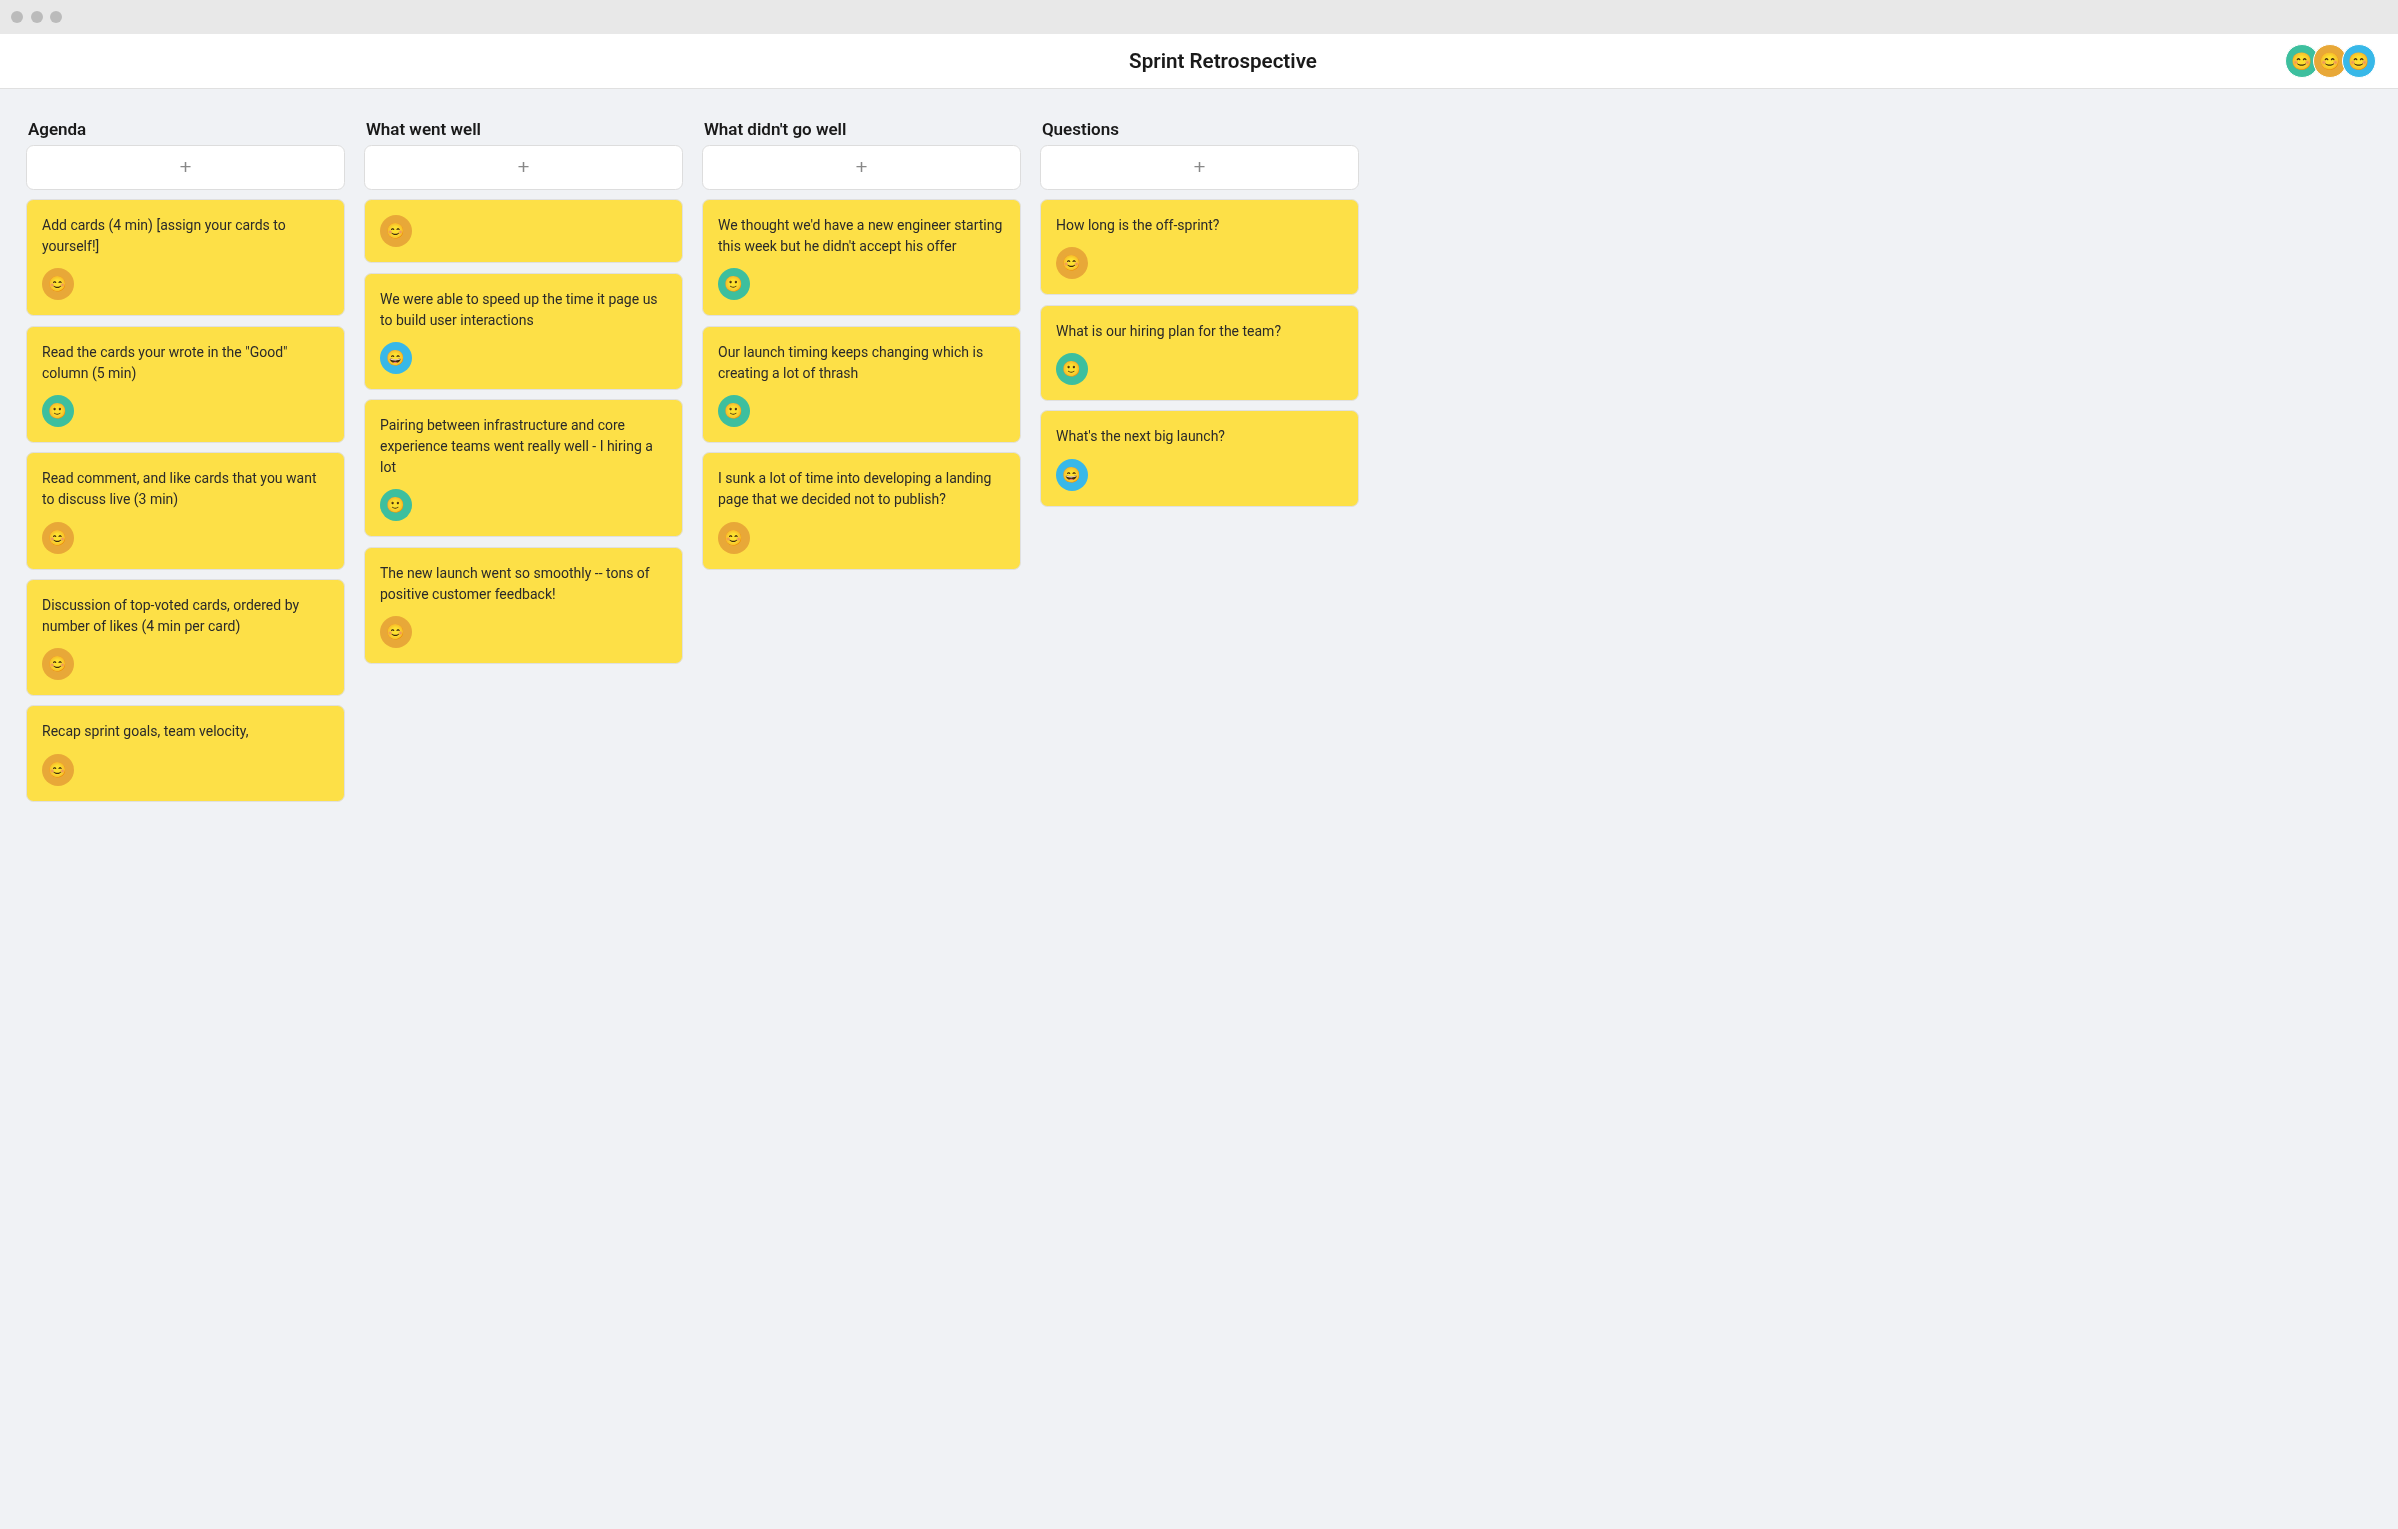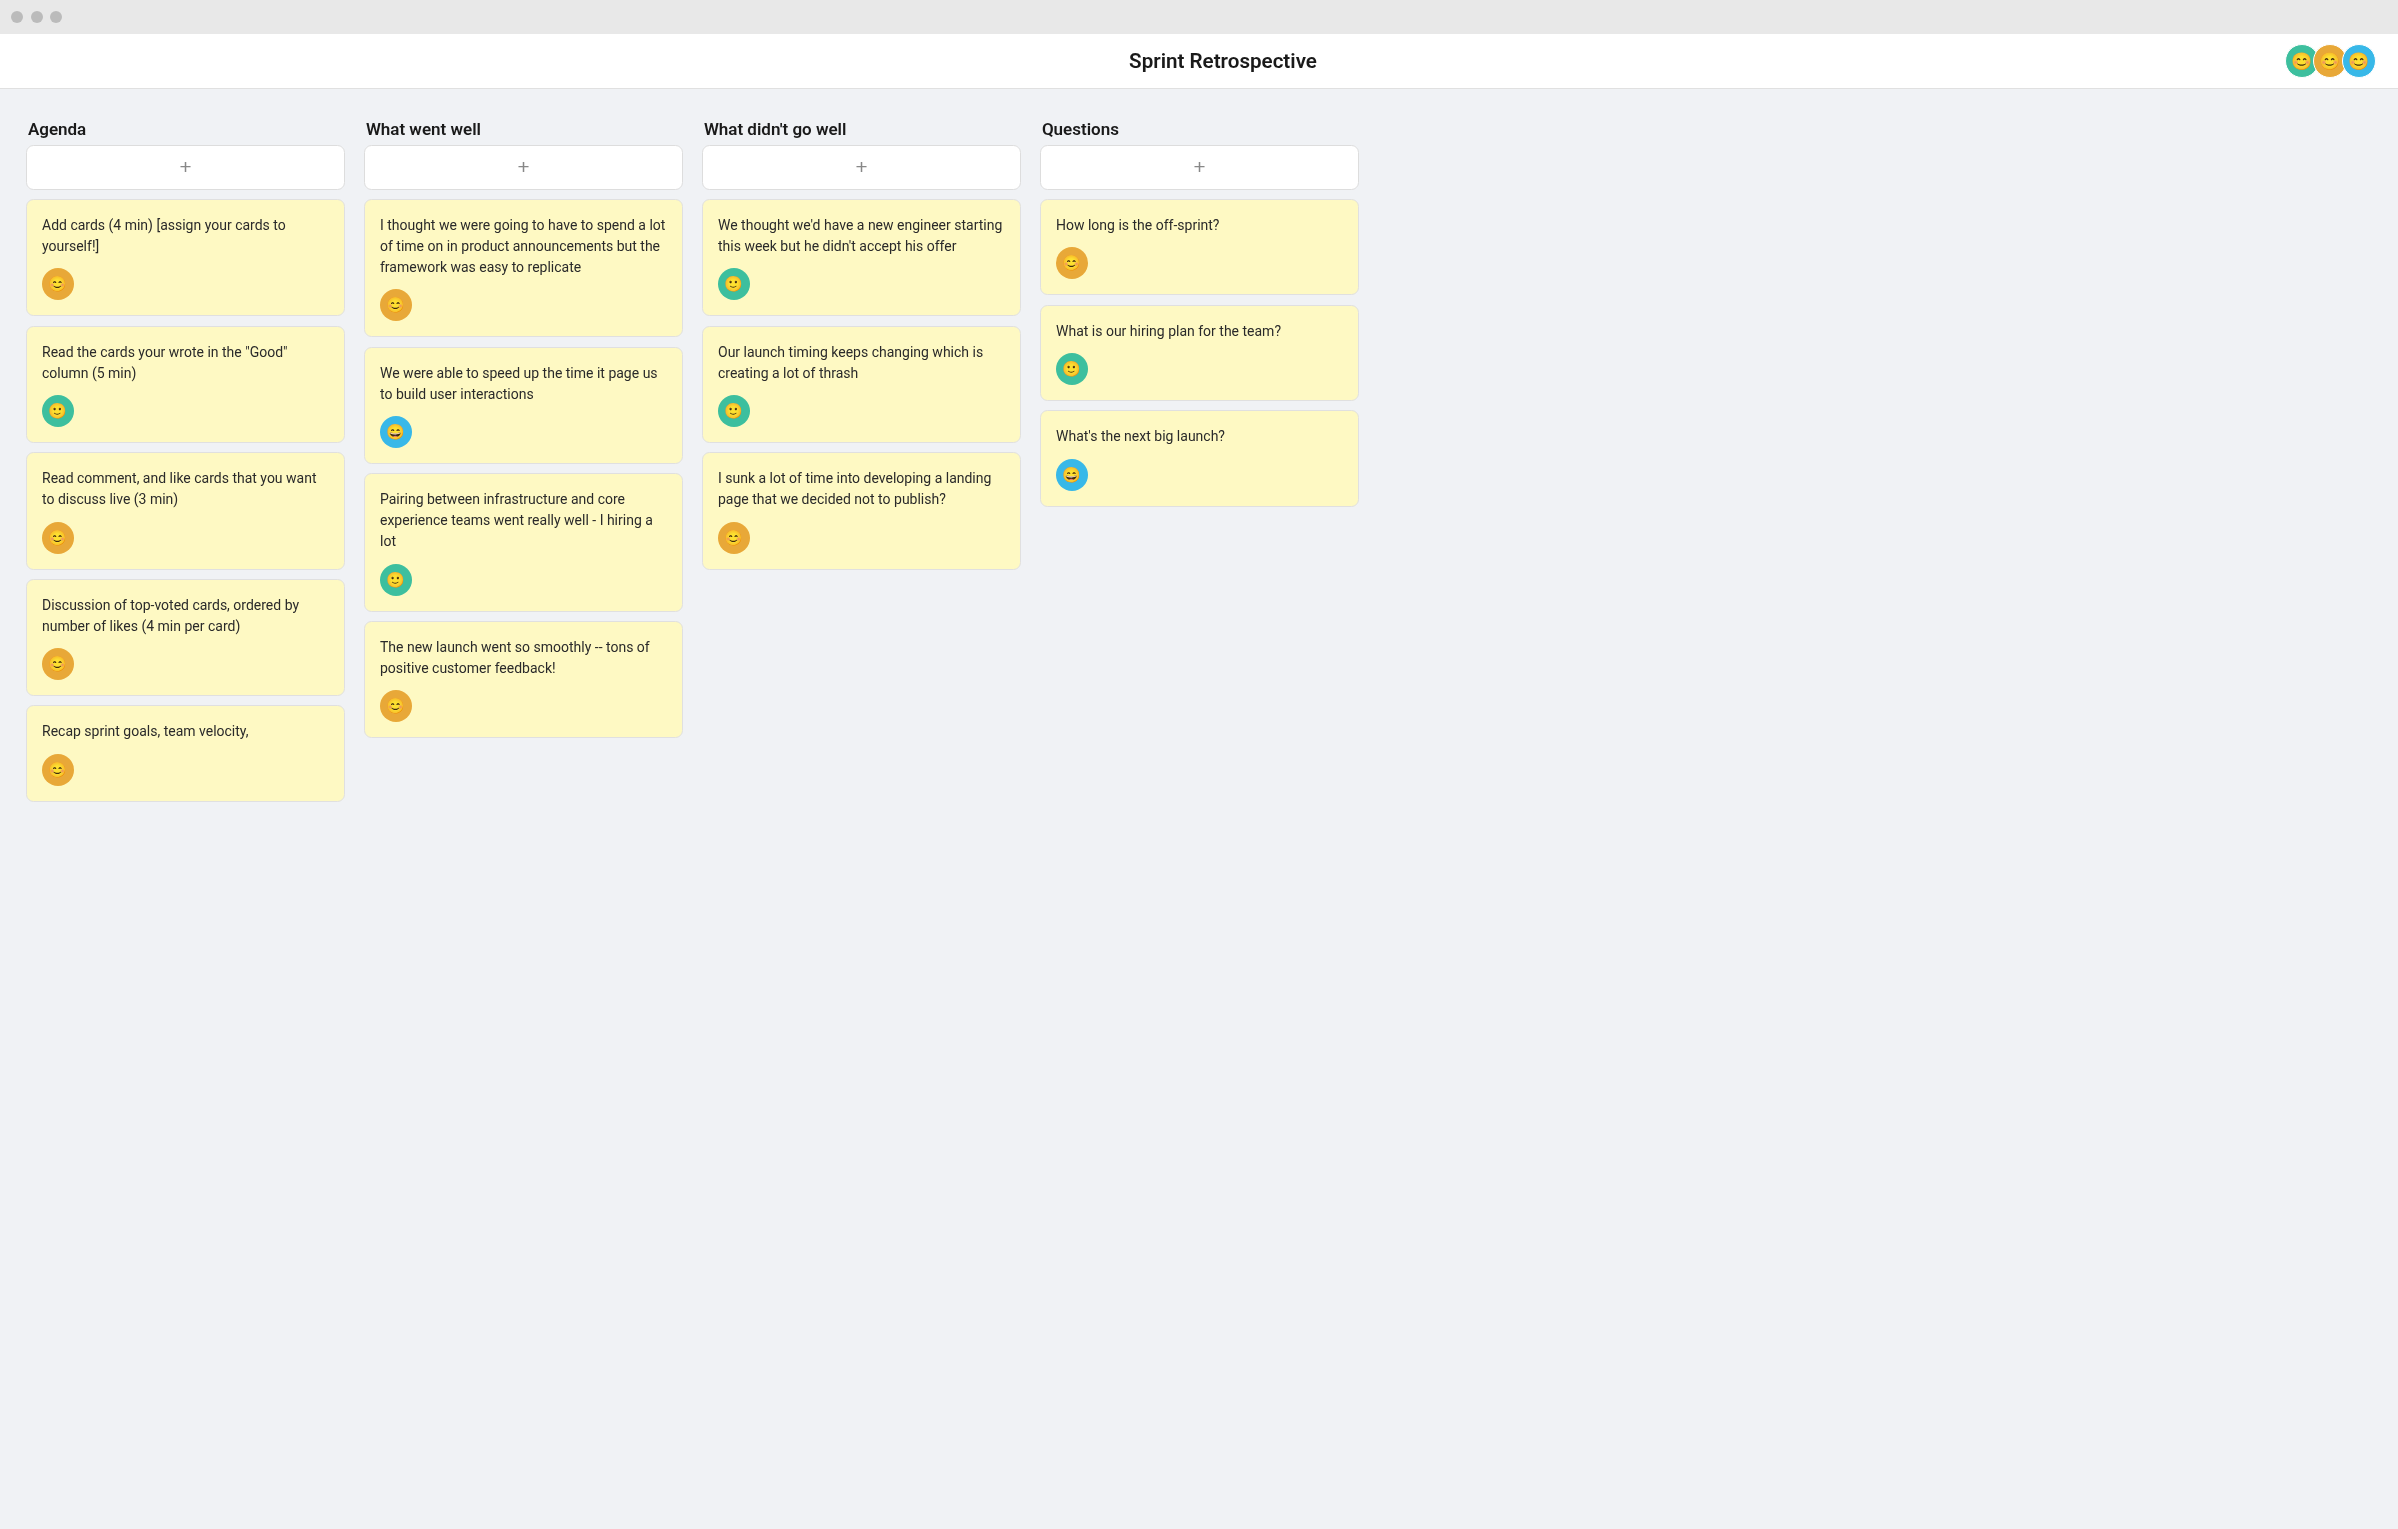--- a/index.html
+++ b/index.html
@@ -89,21 +89,21 @@
       color: #888;
       cursor: pointer;
       margin-bottom: 9.4px;
       text-align: center;
       display: flex;
       align-items: center;
       justify-content: center;
     }
 
     .card {
-      background: #fef9c3;
+      background: #fde047;
       border: 0.9px solid #e0e0e0;
       border-radius: 7.5px;
       padding: 15px;
       margin-bottom: 9.4px;
     }
     .card-text {
       font-size: 14px;
       color: #2a2a2a;
       line-height: 1.5;
       margin-bottom: 11.2px;
@@ -161,21 +161,20 @@
       </div>
       <div class="card">
         <div class="card-text">Recap sprint goals, team velocity,</div>
         <div class="card-avatar" style="background: rgb(232, 168, 56); width: 32px; height: 32px; font-size: 15px;">😊</div>
       </div>
     </div>
     <div class="column">
       <div class="column-header">What went well</div>
       <button class="add-card-btn">+</button>
       <div class="card">
-        <div class="card-text">I thought we were going to have to spend a lot of time on in product announcements but the framework was easy to replicate</div>
         <div class="card-avatar" style="background: rgb(232, 168, 56); width: 32px; height: 32px; font-size: 15px;">😊</div>
       </div>
       <div class="card">
         <div class="card-text">We were able to speed up the time it page us to build user interactions</div>
         <div class="card-avatar" style="background: rgb(56, 184, 232); width: 32px; height: 32px; font-size: 15px;">😄</div>
       </div>
       <div class="card">
         <div class="card-text">Pairing between infrastructure and core experience teams went really well - I hiring a lot</div>
         <div class="card-avatar" style="background: rgb(61, 191, 158); width: 32px; height: 32px; font-size: 15px;">🙂</div>
       </div>

